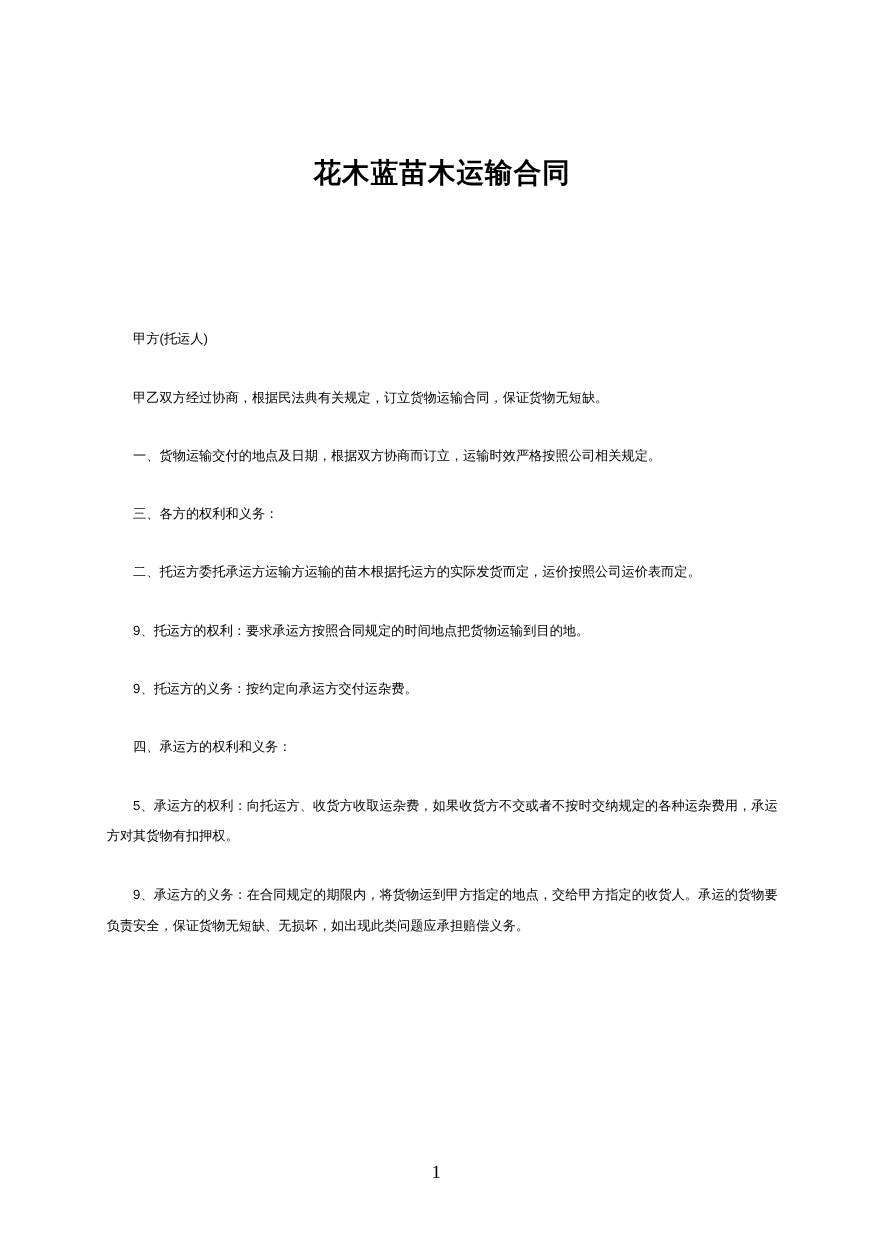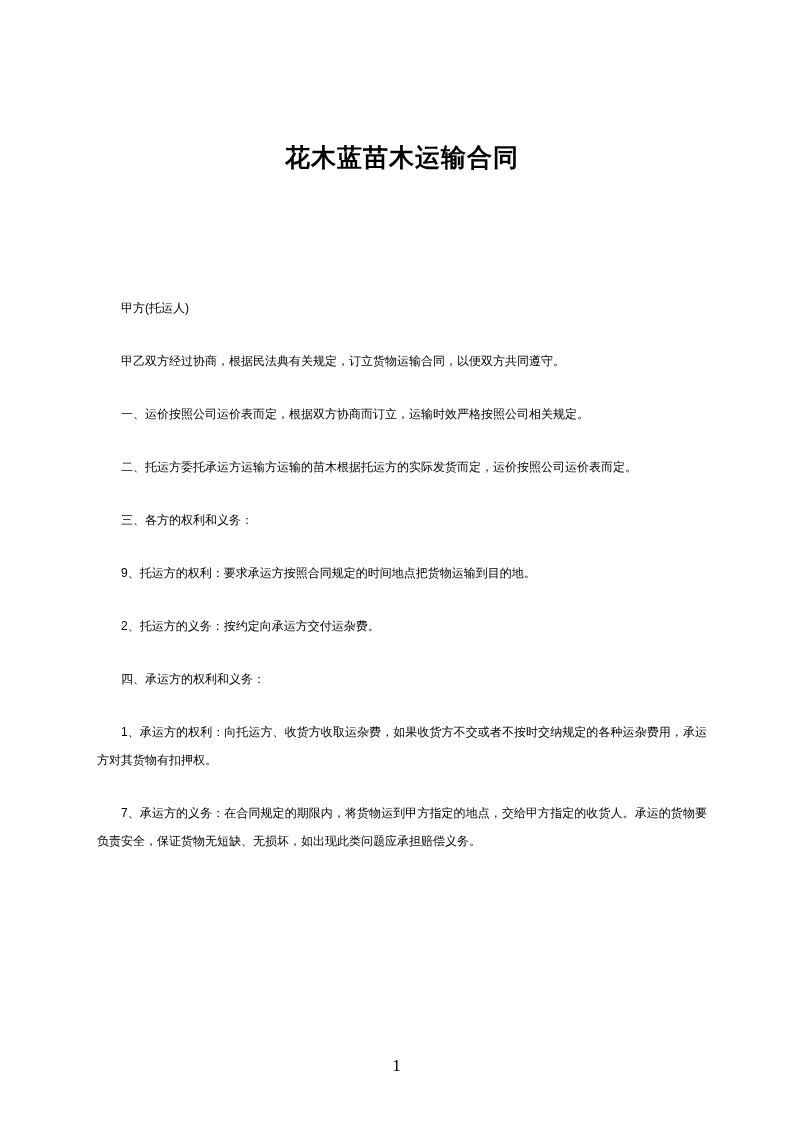--- a/index.html
+++ b/index.html
@@ -50,28 +50,28 @@
 </style>
 </head>
 <body>
 
 <div class="page">
 
   <h1 class="doc-title">花木蓝苗木运输合同</h1>
 
   <div class="doc-body">
     <p class="para">甲方(托运人)</p>
-    <p class="para">甲乙双方经过协商，根据民法典有关规定，订立货物运输合同，以便双方共同遵守。</p>
-    <p class="para">一、运价按照公司运价表而定，根据双方协商而订立，运输时效严格按照公司相关规定。</p>
+    <p class="para">甲乙双方经过协商，根据民法典有关规定，订立货物运输合同，保证货物无短缺。</p>
+    <p class="para">一、货物运输交付的地点及日期，根据双方协商而订立，运输时效严格按照公司相关规定。</p>
+    <p class="para">三、各方的权利和义务：</p>
     <p class="para">二、托运方委托承运方运输方运输的苗木根据托运方的实际发货而定，运价按照公司运价表而定。</p>
-    <p class="para">三、各方的权利和义务：</p>
     <p class="para">9、托运方的权利：要求承运方按照合同规定的时间地点把货物运输到目的地。</p>
-    <p class="para">2、托运方的义务：按约定向承运方交付运杂费。</p>
+    <p class="para">9、托运方的义务：按约定向承运方交付运杂费。</p>
     <p class="para">四、承运方的权利和义务：</p>
-    <p class="para">1、承运方的权利：向托运方、收货方收取运杂费，如果收货方不交或者不按时交纳规定的各种运杂费用，承运方对其货物有扣押权。</p>
-    <p class="para">7、承运方的义务：在合同规定的期限内，将货物运到甲方指定的地点，交给甲方指定的收货人。承运的货物要负责安全，保证货物无短缺、无损坏，如出现此类问题应承担赔偿义务。</p>
+    <p class="para">5、承运方的权利：向托运方、收货方收取运杂费，如果收货方不交或者不按时交纳规定的各种运杂费用，承运方对其货物有扣押权。</p>
+    <p class="para">9、承运方的义务：在合同规定的期限内，将货物运到甲方指定的地点，交给甲方指定的收货人。承运的货物要负责安全，保证货物无短缺、无损坏，如出现此类问题应承担赔偿义务。</p>
   </div>
 
   <div class="page-footer">
     <span class="page-number">1</span>
   </div>
 
 </div>
 
 </body></html>

